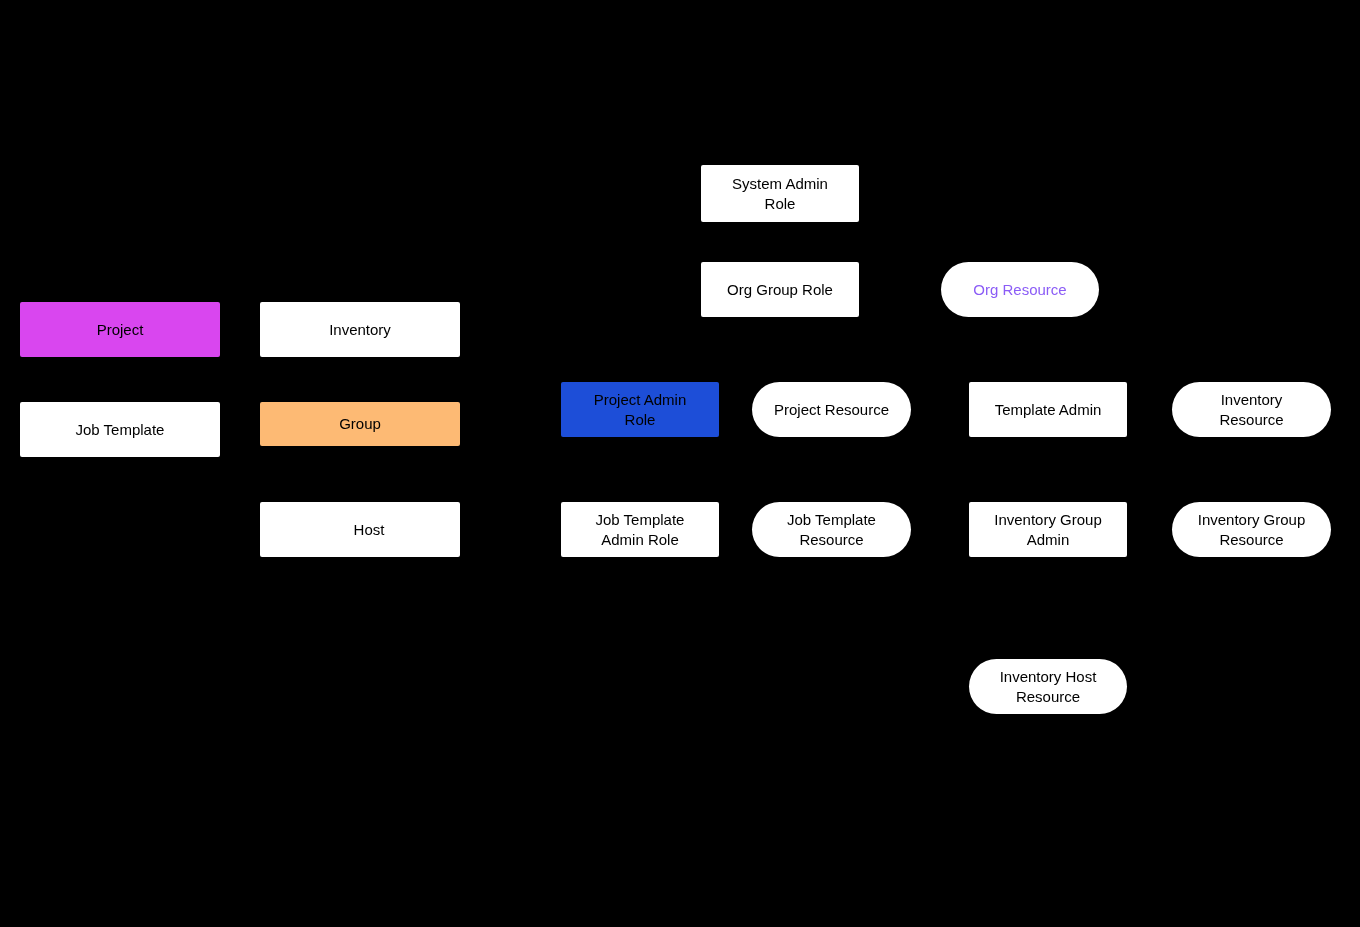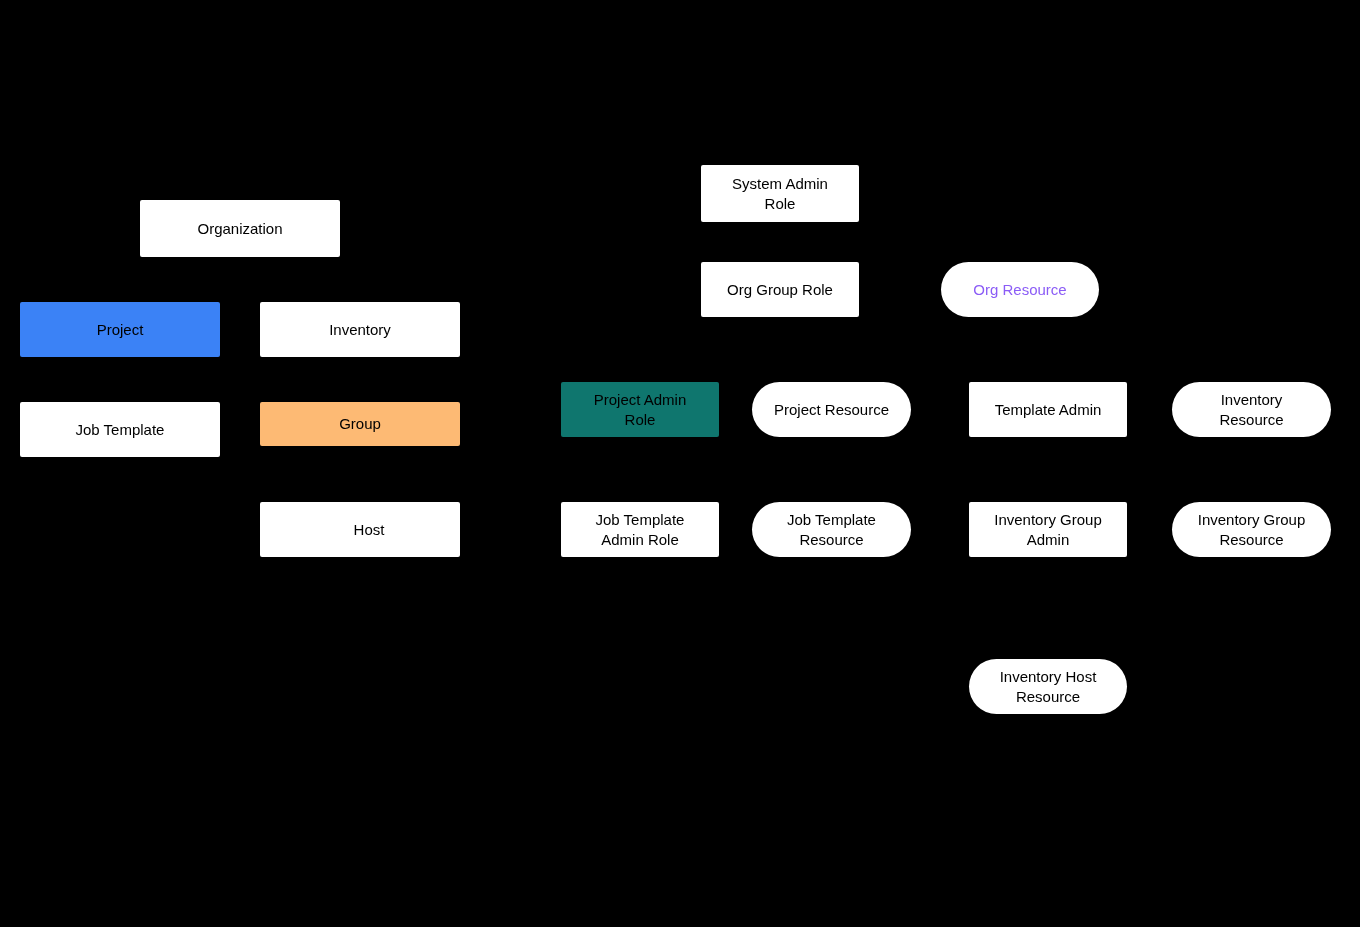--- a/index.html
+++ b/index.html
@@ -33,31 +33,30 @@
     border-radius: 2px;
   }
   .node.pill {
     border-radius: 999px;
   }
 </style>
 </head>
 <body>
 
 <div id="canvas" style="background: rgb(0, 0, 0);">
-    <div class="node rect" style="left: 140px; top: 200px; width: 200px; height: 57px; background: rgb(255, 255, 255); color: rgb(0, 0, 0);">Organization</div>
-    <div class="node rect" style="left: 20px; top: 302px; width: 200px; height: 55px; background: #3b82f6; color: rgb(0, 0, 0);">Project</div>
+    <div class="node rect" style="left: 20px; top: 302px; width: 200px; height: 55px; background: #d946ef; color: rgb(0, 0, 0);">Project</div>
     <div class="node rect" style="left: 260px; top: 302px; width: 200px; height: 55px; background: rgb(255, 255, 255); color: rgb(0, 0, 0);">Inventory</div>
     <div class="node rect" style="left: 20px; top: 402px; width: 200px; height: 55px; background: rgb(255, 255, 255); color: rgb(0, 0, 0);">Job Template</div>
     <div class="node rect" style="left: 260px; top: 402px; width: 200px; height: 44px; background: #fdba74; color: rgb(0, 0, 0);">Group</div>
     <div class="node rect" style="left: 260px; top: 502px; width: 200px; height: 55px; background: rgb(255, 255, 255); color: rgb(0, 0, 0); padding-left: 24px;">Host</div>
     <div class="node rect" style="left: 701px; top: 141px; width: 158px; height: 57px; background: rgb(255, 255, 255); color: rgb(0, 0, 0); margin-top: 24px;">System Admin
 Role</div>
     <div class="node rect" style="left: 701px; top: 262px; width: 158px; height: 55px; background: rgb(255, 255, 255); color: rgb(0, 0, 0);">Org Group Role</div>
     <div class="node pill" style="left: 941px; top: 262px; width: 158px; height: 55px; background: rgb(255, 255, 255); color: #8b5cf6;">Org Resource</div>
-    <div class="node rect" style="left: 561px; top: 382px; width: 158px; height: 55px; background: #0f766e; color: rgb(0, 0, 0);">Project Admin
+    <div class="node rect" style="left: 561px; top: 382px; width: 158px; height: 55px; background: #1d4ed8; color: rgb(0, 0, 0);">Project Admin
 Role</div>
     <div class="node pill" style="left: 752px; top: 382px; width: 159px; height: 55px; background: rgb(255, 255, 255); color: rgb(0, 0, 0);">Project Resource</div>
     <div class="node rect" style="left: 969px; top: 382px; width: 158px; height: 55px; background: rgb(255, 255, 255); color: rgb(0, 0, 0);">Template Admin</div>
     <div class="node pill" style="left: 1172px; top: 382px; width: 159px; height: 55px; background: rgb(255, 255, 255); color: rgb(0, 0, 0);">Inventory
 Resource</div>
     <div class="node rect" style="left: 561px; top: 502px; width: 158px; height: 55px; background: rgb(255, 255, 255); color: rgb(0, 0, 0);">Job Template
 Admin Role</div>
     <div class="node pill" style="left: 752px; top: 502px; width: 159px; height: 55px; background: rgb(255, 255, 255); color: rgb(0, 0, 0);">Job Template
 Resource</div>
     <div class="node rect" style="left: 969px; top: 502px; width: 158px; height: 55px; background: rgb(255, 255, 255); color: rgb(0, 0, 0);">Inventory Group

